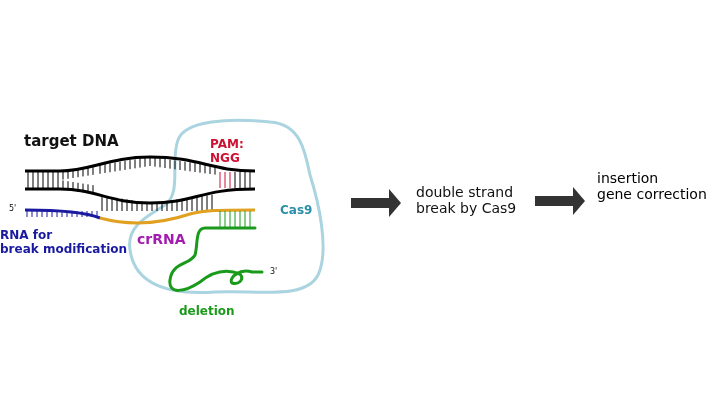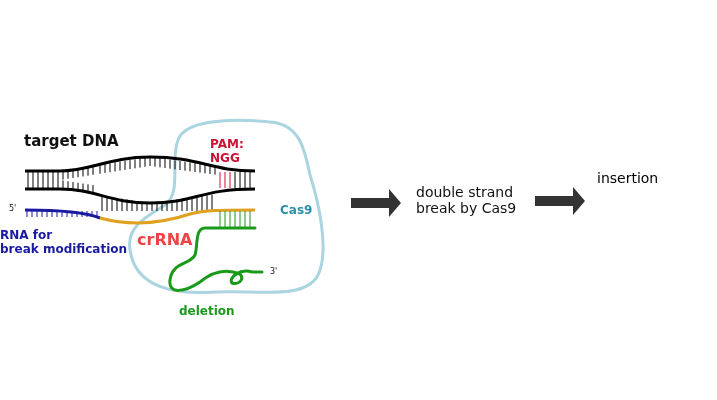--- a/index.html
+++ b/index.html
@@ -144,24 +144,25 @@
 <div class="lbl bold" style="left:24px;top:133px;font-size:15px;color:#111;">target DNA</div>
 <div class="lbl bold center" style="left:210px;top:138px;font-size:12px;color:#cc1133;">
   <div>PAM:</div>
   <div>NGG</div>
 </div>
 <div class="lbl" style="left:9px;top:204px;font-size:8px;color:#111;">5'</div>
 <div class="lbl bold center" style="left:0px;top:229px;width:104px;font-size:12px;color:#1a1aa0;">
   <div>RNA for</div>
   <div>break modification</div>
 </div>
-<div class="lbl bold" style="left:137px;top:231px;font-size:16px;color:#ef4444;">crRNA</div>
+<div class="lbl bold" style="left:137px;top:231px;font-size:14px;color:#a21caf;">crRNA</div>
 <div class="lbl bold" style="left:280px;top:204px;font-size:12px;color:#2a8fa8;">Cas9</div>
 <div class="lbl" style="left:270px;top:267px;font-size:8px;color:#111;">3'</div>
 <div class="lbl bold" style="left:179px;top:305px;font-size:12px;color:#1a9a1a;">deletion</div>
 
 <div class="lbl" style="left:416px;top:184px;font-size:14px;color:#111;">
   <div>double strand</div>
   <div>break by Cas9</div>
 </div>
 <div class="lbl center" style="left:597px;top:170px;width:120px;font-size:14px;color:#000000;">
   <div>insertion</div>
+  <div>gene correction</div>
 </div>
 
 </body></html>

